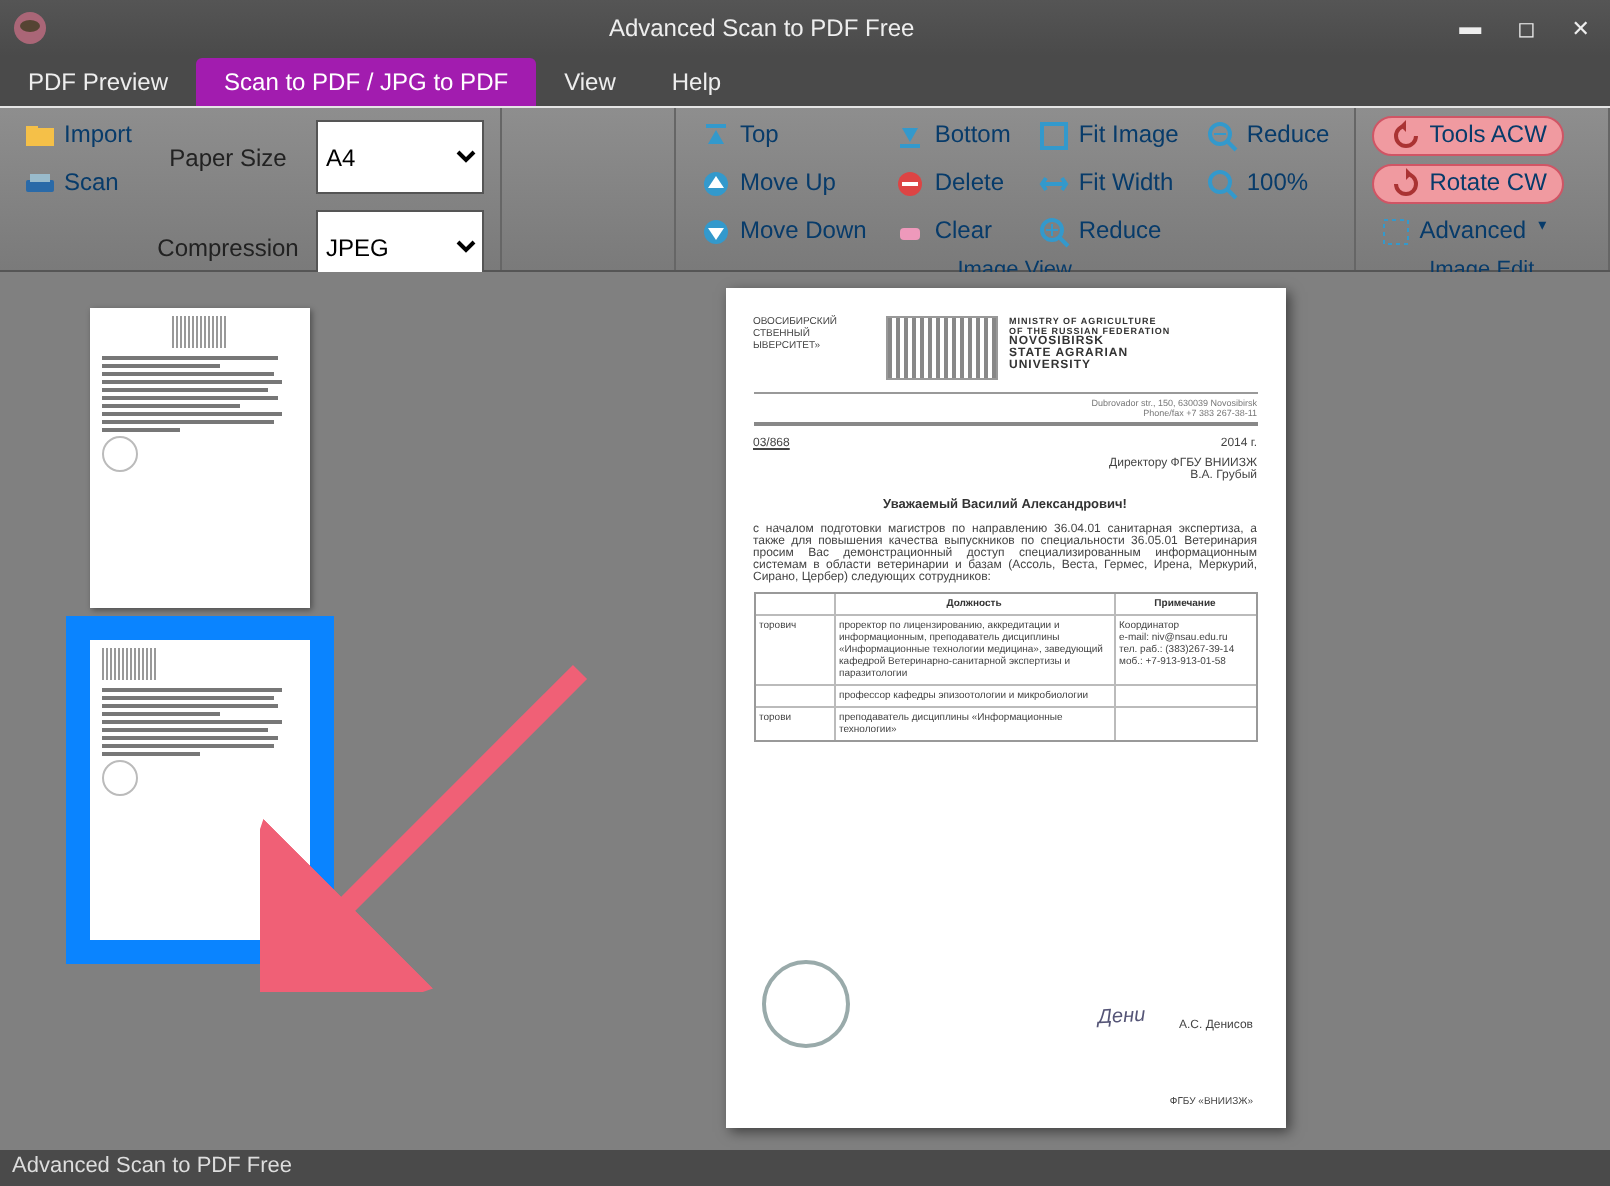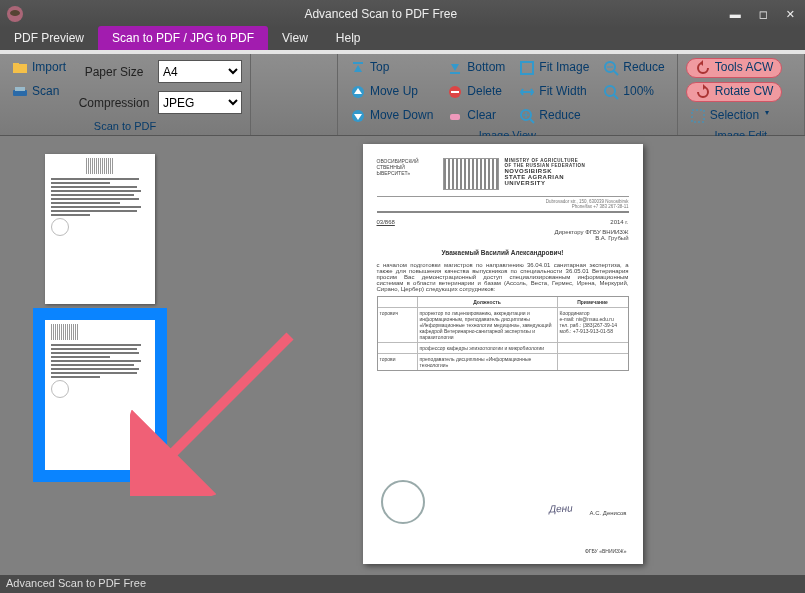--- a/index.html
+++ b/index.html
@@ -2,33 +2,33 @@
 <html><head>
 <meta charset="utf-8">
 <style>
 *{box-sizing:border-box;margin:0;padding:0;font-family:"Segoe UI",Tahoma,sans-serif}
 body{width:805px;height:593px;background:#4a4a4a;overflow:hidden;position:relative}
 .titlebar{height:28px;background:linear-gradient(#555,#4a4a4a);display:flex;align-items:center;color:#eee;font-size:12px}
 .titlebar .app-icon{width:18px;height:18px;margin:0 8px 0 6px}
 .titlebar .title{flex:1;text-align:center}
 .titlebar .win-btns{display:flex;gap:18px;padding-right:10px;font-size:11px}
 .titlebar .win-btns span{cursor:default}
-.menubar{height:26px;display:flex;align-items:flex-end;color:#eee;font-size:12px;background:#4a4a4a;border-bottom:4px solid #e5e5e5}
+.menubar{height:26px;display:flex;align-items:flex-end;color:#eee;font-size:12px;background:#4a4a4a;border-bottom:1px solid #e5e5e5}
 .menubar .item{padding:5px 14px;cursor:default}
 .menubar .item.active{background:#a21caf;border-radius:3px 3px 0 0;color:#fff}
 .ribbon{height:82px;background:linear-gradient(#8e8e8e,#7a7a7a);display:flex;border-bottom:1px solid #555}
 .rgroup{border-right:1px solid #666;display:flex;flex-direction:column;padding:2px 6px}
 .rgroup .body{display:flex;flex:1;align-items:flex-start;gap:2px}
 .rgroup .label{text-align:center;font-size:11px;color:#073b6a;padding:1px 0}
 .cell{display:flex;flex-direction:column;gap:4px;padding:2px}
 .btn{display:flex;align-items:flex-start;gap:4px;font-size:12px;color:#073b6a;padding:2px 4px;white-space:nowrap;cursor:default}
 .btn .ic{width:16px;height:16px;flex:0 0 16px}
 .field-row{display:flex;align-items:center;gap:6px;font-size:12px;color:#222}
 .field-row label{width:76px;text-align:center}
-select{width:84px;height:23px;border:1px solid #555;background:#fff;font-size:12px}
+select{width:84px;height:37px;border:1px solid #555;background:#fff;font-size:12px}
 .hl{background:#f09aa0;border:1px solid #d05565;border-radius:10px;padding:1px 8px}
 .workspace{position:absolute;top:136px;left:0;right:0;bottom:18px;background:#808080;display:flex}
 .thumb-col{width:200px;padding:18px 10px;display:flex;flex-direction:column;gap:16px;align-items:center;overflow:hidden}
 .thumb{background:#fff;box-shadow:1px 1px 3px rgba(0,0,0,.4)}
 .thumb.sel{outline:12px solid #0a84ff;outline-offset:0}
 .doc-fake{display:flex;flex-direction:column;padding:4px 6px;gap:2px}
 .doc-fake .line{height:2px;background:#777}
 .preview{flex:1;display:flex;justify-content:center;align-items:flex-start;padding:8px;overflow:hidden}
 .page{width:280px;height:420px;background:#fff;box-shadow:2px 2px 6px rgba(0,0,0,.5);padding:14px 14px;font-size:6px;color:#444;position:relative}
 .page .hdr{display:flex;gap:6px;align-items:flex-start;margin-bottom:6px}
@@ -247,21 +247,21 @@
               </svg>
             </span>
             <span>Rotate CW</span>
           </div>
         <div class="btn">
             <span class="ic">
               <svg viewBox="0 0 16 16">
                 <rect x="2" y="2" width="12" height="12" fill="none" stroke="#39c" stroke-dasharray="2 2"></rect>
               </svg>
             </span>
-            <span>Selection</span>
+            <span>Advanced</span>
             <span style="font-size:8px;margin-left:2px">▾</span>
           </div>
       </div>
       <div class="cell" style="justify-content:center">
         <span class="ic">
             <svg viewBox="0 0 16 16">
               <path d="M12 8 A4 4 0 1 1 8 4" fill="none" stroke="#5a5" stroke-width="2"></path>
               <path d="M8 1 L5 4 L8 7 Z" fill="#5a5"></path>
             </svg>
           </span>

